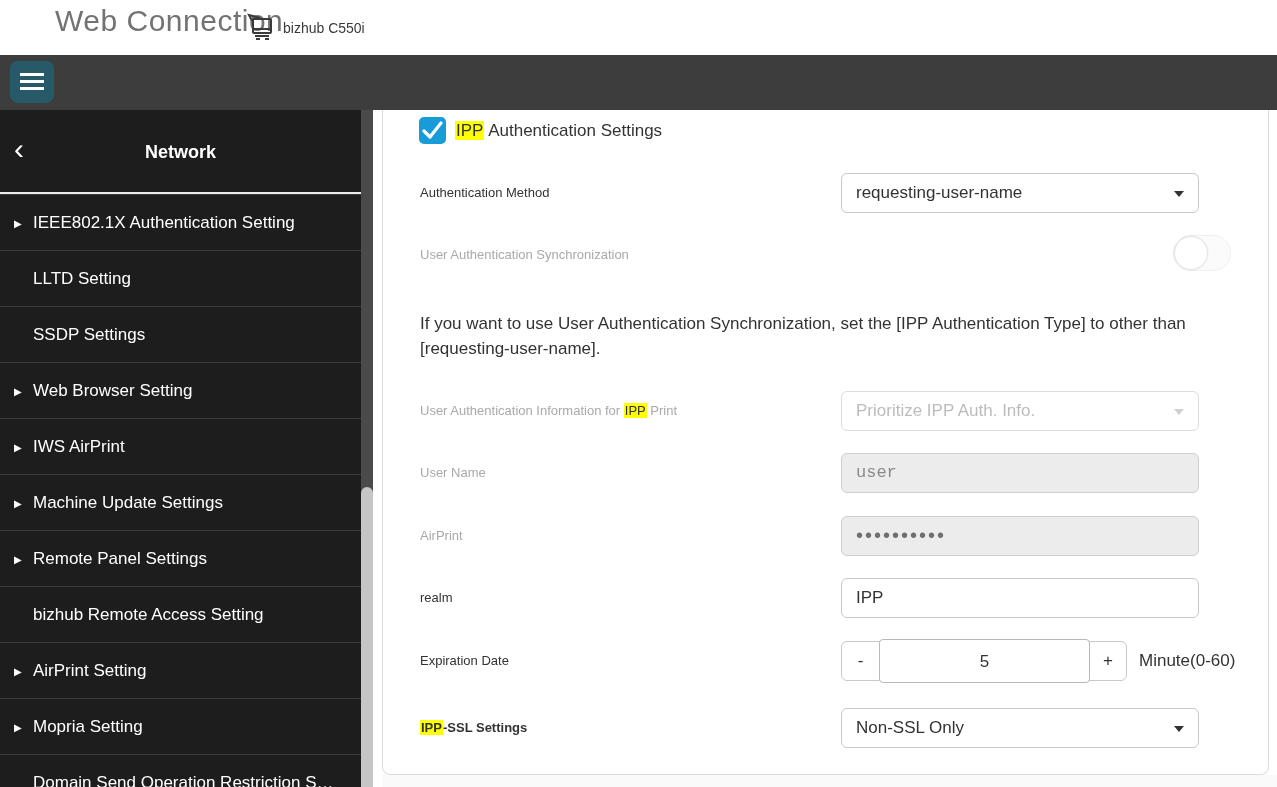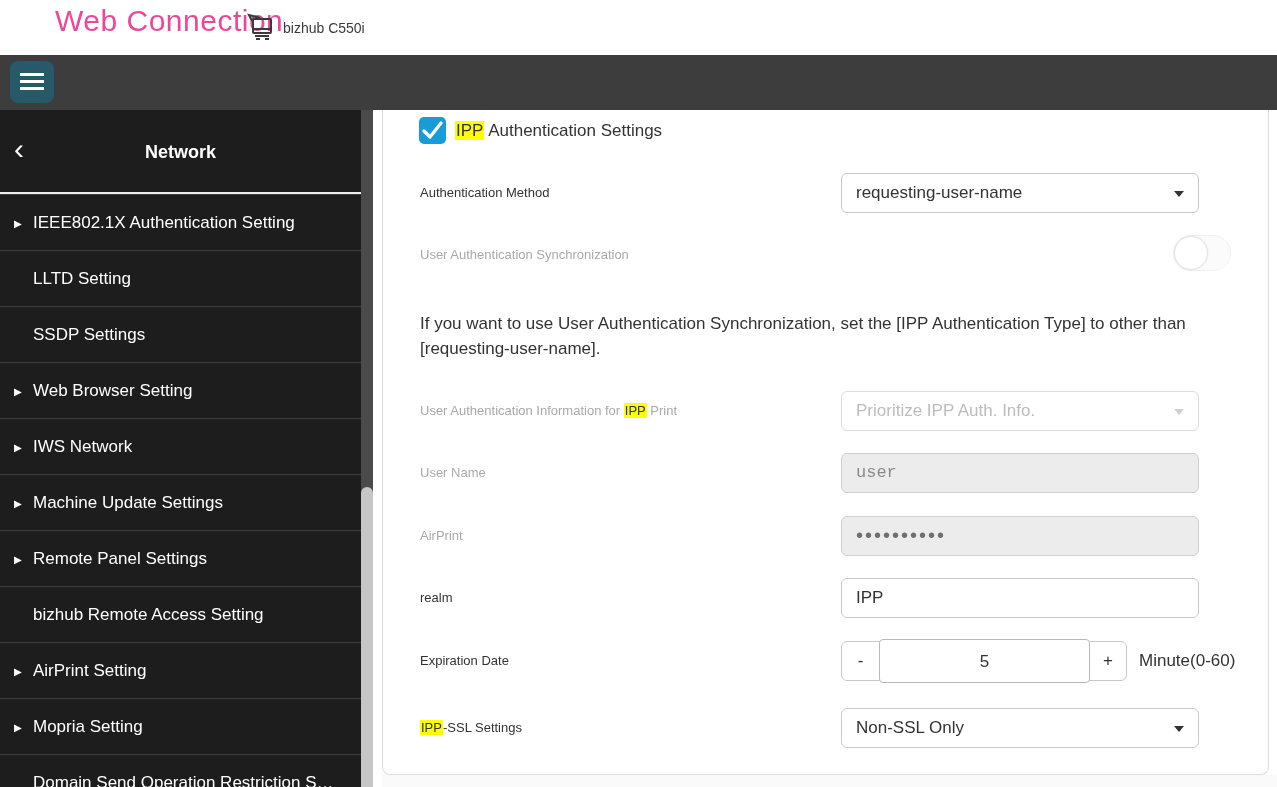--- a/index.html
+++ b/index.html
@@ -4,21 +4,21 @@
 <style>
   * { margin:0; padding:0; box-sizing:border-box; }
   html,body { width:1277px; height:787px; }
   body {
     font-family:"Liberation Sans", sans-serif;
     background:#ffffff; position:relative; overflow:hidden; color:#333;
   }
 
   
   .site-header { position:absolute; left:0; top:0; width:1277px; height:55px; background:#fff; }
-  .logo { position:absolute; left:55px; top:4px; font-size:30px; color:#ec4899; letter-spacing:.5px; }
+  .logo { position:absolute; left:55px; top:4px; font-size:30px; color:#737373; letter-spacing:.5px; }
   .printer-icon { position:absolute; left:246px; top:11px; }
   .device-name { position:absolute; left:283px; top:20px; font-size:14px; color:#3a3a3a; }
 
   
   .topbar { position:absolute; left:0; top:55px; width:1277px; height:55px; background:#3d3d3d; }
   .menu-btn { position:absolute; left:10px; top:6px; width:44px; height:42px; background:#275969; border-radius:8px; }
   .menu-btn .bar { position:absolute; left:10px; width:24px; height:3px; background:#fff; }
   .menu-btn .b1 { top:12px; } .menu-btn .b2 { top:19px; } .menu-btn .b3 { top:26px; }
 
   
@@ -111,21 +111,21 @@
   </div>
   <div class="side-item">
     <span class="lbl">SSDP Settings</span>
   </div>
   <div class="side-item">
     <span class="arrow">▶</span>
     <span class="lbl">Web Browser Setting</span>
   </div>
   <div class="side-item">
     <span class="arrow">▶</span>
-    <span class="lbl">IWS Network</span>
+    <span class="lbl">IWS AirPrint</span>
   </div>
   <div class="side-item">
     <span class="arrow">▶</span>
     <span class="lbl">Machine Update Settings</span>
   </div>
   <div class="side-item">
     <span class="arrow">▶</span>
     <span class="lbl">Remote Panel Settings</span>
   </div>
   <div class="side-item">
@@ -190,21 +190,21 @@
   <div class="inp" style="top:468px;">IPP</div>
 
   <div class="row-label" style="top:531px;">Expiration Date</div>
   <div class="stepper">
     <div class="step-btn">-</div>
     <div class="step-input">5</div>
     <div class="step-btn step-plus">+</div>
   </div>
   <div class="unit">Minute(0-60)</div>
 
-  <div class="row-label" style="top:598px;">
+  <div class="row-label" style="top:598px;font-weight:bold;">
     <span></span><span class="hl">IPP</span><span>-SSL Settings</span>
   </div>
   <div class="sel" style="top:598px;">
     <span>Non-SSL Only</span>
     <span class="caret"></span>
   </div>
 
 </div>
 
 <div class="below-card"></div>

